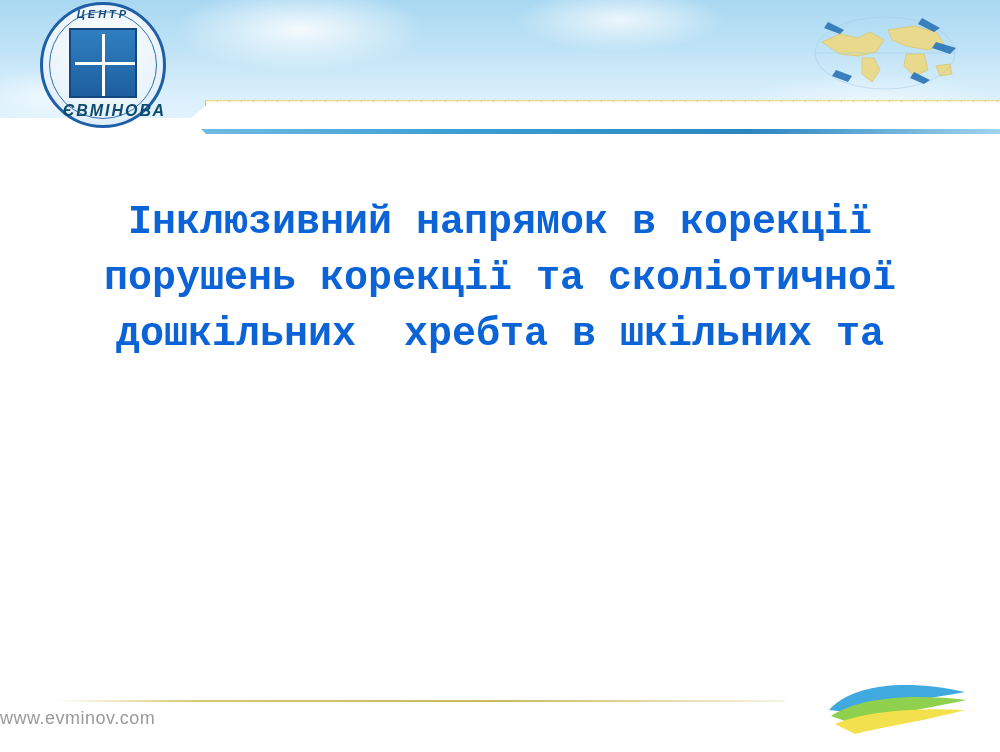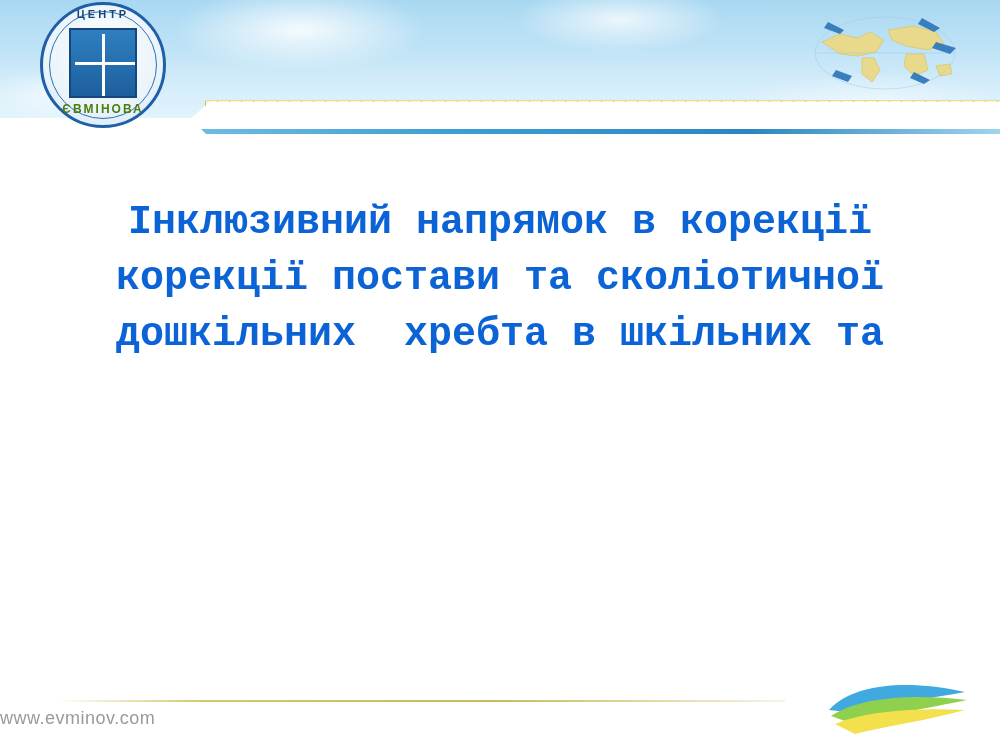--- a/index.html
+++ b/index.html
@@ -91,20 +91,21 @@
     clip-path: polygon(0 0, 190px 0, 210px 20px, 0 34px);
   }
 
   
   .logo {
     position: absolute;
     left: 40px;
     top: 2px;
     width: 130px;
     height: 130px;
+    font-style: italic;
   }
   .logo-ring {
     position: absolute;
     left: 0; top: 0;
     width: 126px; height: 126px;
     border-radius: 50%;
     border: 3px solid #1f5fa8;
     background: radial-gradient(circle at 50% 40%, #ffffff 0%, #eaf4fb 60%, #cfe6f5 100%);
     box-sizing: border-box;
   }
@@ -147,25 +148,25 @@
     text-align: center;
     font-size: 11px;
     font-weight: bold;
     letter-spacing: 3px;
     color: #14477c;
   }
   .logo-text-bottom {
     position: absolute;
     left: 0; top: 100px;
     width: 126px;
-    text-align: center;
-    font-size: 12px;
+    text-align: right;
+    font-size: 16px;
     font-weight: bold;
     letter-spacing: 2px;
-    color: #4d7c0f;
+    color: #0c4a6e;
   }
 
   
   .map-motif {
     position: absolute;
     right: 40px;
     top: 14px;
     width: 150px;
     height: 78px;
   }
@@ -255,21 +256,21 @@
       <div class="logo-ring"></div>
       <div class="logo-inner-ring"></div>
       <div class="logo-text-top">ЦЕНТР</div>
       <div class="logo-book"></div>
       <div class="logo-text-bottom">ЄВМІНОВА</div>
     </div>
   </div>
 
   <div class="title-block">
     <div class="title-line">Інклюзивний напрямок в корекції</div>
-    <div class="title-line">корекції постави та сколіотичної</div>
+    <div class="title-line">порушень корекції та сколіотичної</div>
     <div class="title-line">дошкільних  хребта в шкільних та</div>
   </div>
 
   <div class="footer-rule"></div>
   <div class="footer-url">www.evminov.com</div>
   <div class="footer-mark">
     <svg width="145" height="62" viewBox="0 0 145 62" xmlns="http://www.w3.org/2000/svg">
       <path d="M4,34 C30,6 86,4 140,16 C108,22 70,26 40,38 Z" fill="#3fa9e0"></path>
       <path d="M6,40 C36,20 92,18 142,24 C104,32 62,38 34,50 Z" fill="#8fd14f"></path>
       <path d="M10,48 C44,34 96,32 140,34 C104,44 62,50 30,58 Z" fill="#f2e14c"></path>

